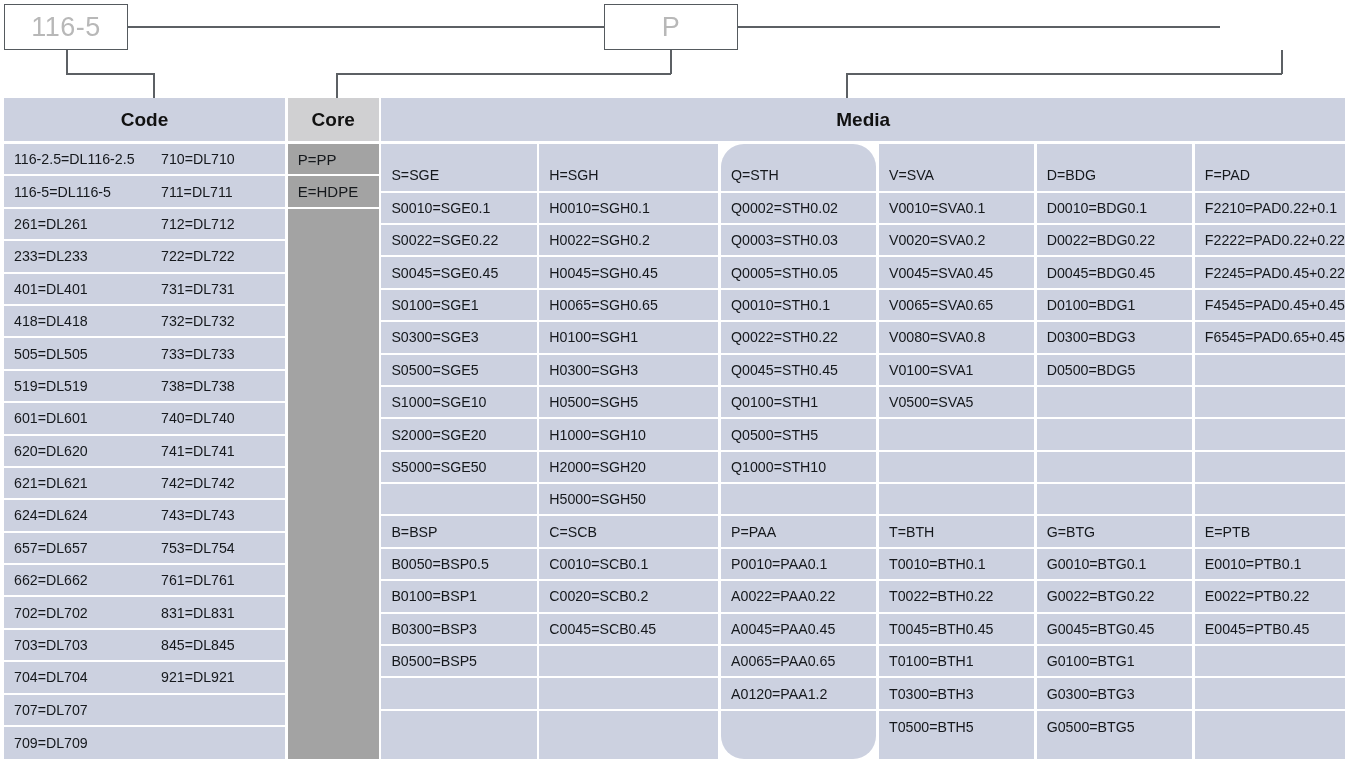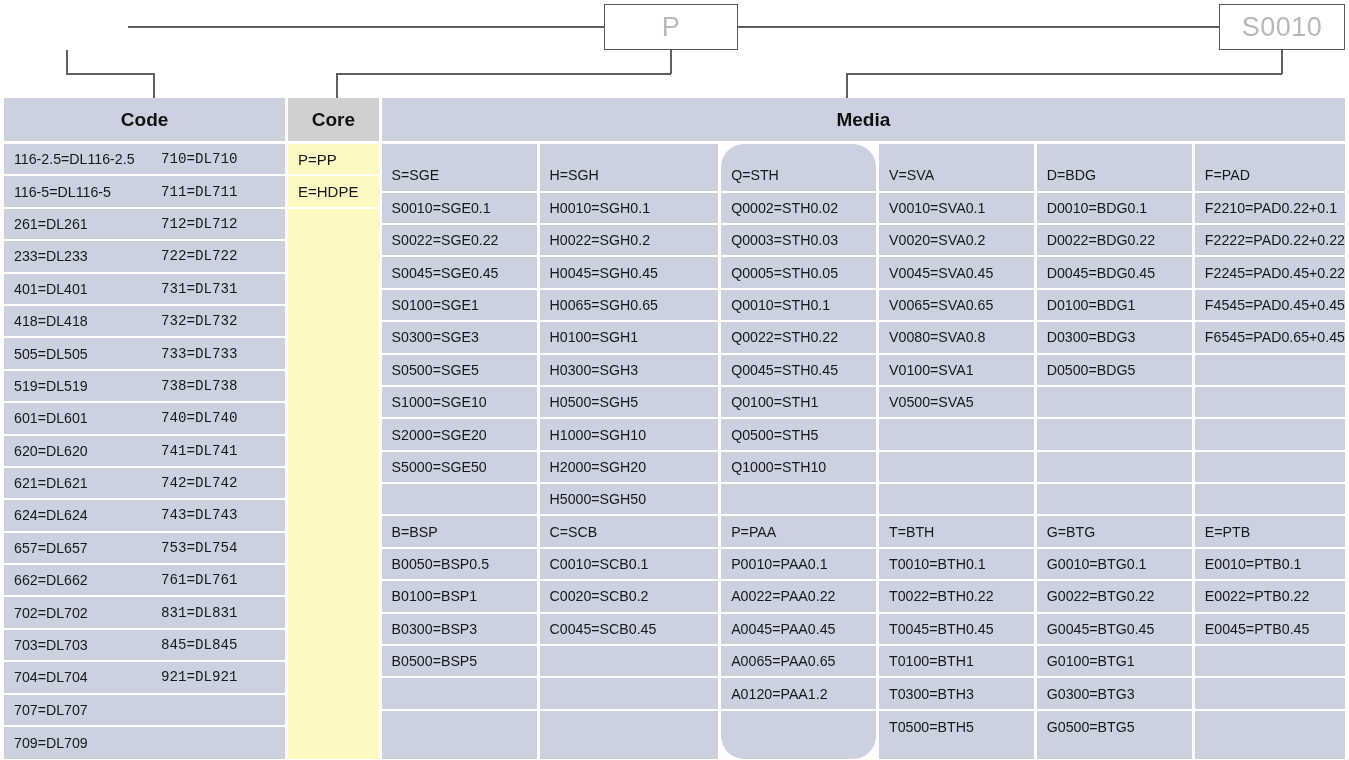--- a/index.html
+++ b/index.html
@@ -53,51 +53,51 @@
     color:#111;
     border-bottom:3px solid #ffffff;
   }
   .hdr.core{background:#d0d0d2;margin-top:37px;}
   .sep-col{width:3px;background:#ffffff;padding:0;}
 
   .cellgrp{
     background:#ccd1e0;
     vertical-align:top;
   }
-  .cellgrp.core{background:#fef9c3;}
+  .cellgrp.core{background:#a3a3a3;}
 
   .rowlist{display:block;}
   .r{
     display:flex;
     align-items:center;
     height:32.4px;
     border-bottom:2px solid #ffffff;
     box-sizing:border-box;
     font-size:15px;
     color:#15181c;
     white-space:nowrap;
     overflow:hidden;
   }
   .r.blank{border-bottom:2px solid #ffffff;}
   .r.nb{border-bottom:none;}
   .c1{padding-left:10px;width:155px;box-sizing:border-box;}
-  .c2{padding-left:2px;font-family:Liberation Mono, monospace;}
+  .c2{padding-left:2px;}
   .pad{padding-left:10px;}
   .tight{font-size:14.2px;}
 </style>
 </head>
 <body>
 
 <div id="stage">
 
+  <div class="pn-box" id="box-code">
+    <span>116-5</span>
+  </div>
   <div class="pn-box" id="box-core">
     <span>P</span>
-  </div>
-  <div class="pn-box" id="box-media">
-    <span>S0010</span>
   </div>
 
   <div class="ln lh" style="left:128px;top:26px;width:477px;"></div>
   <div class="ln lh" style="left:738px;top:26px;width:482px;"></div>
 
   <div class="ln lv" style="left:66px;top:50px;height:24px;"></div>
   <div class="ln lh" style="left:66px;top:73px;width:88px;"></div>
   <div class="ln lv" style="left:153px;top:73px;height:26px;"></div>
 
   <div class="ln lv" style="left:670px;top:50px;height:24px;"></div>

